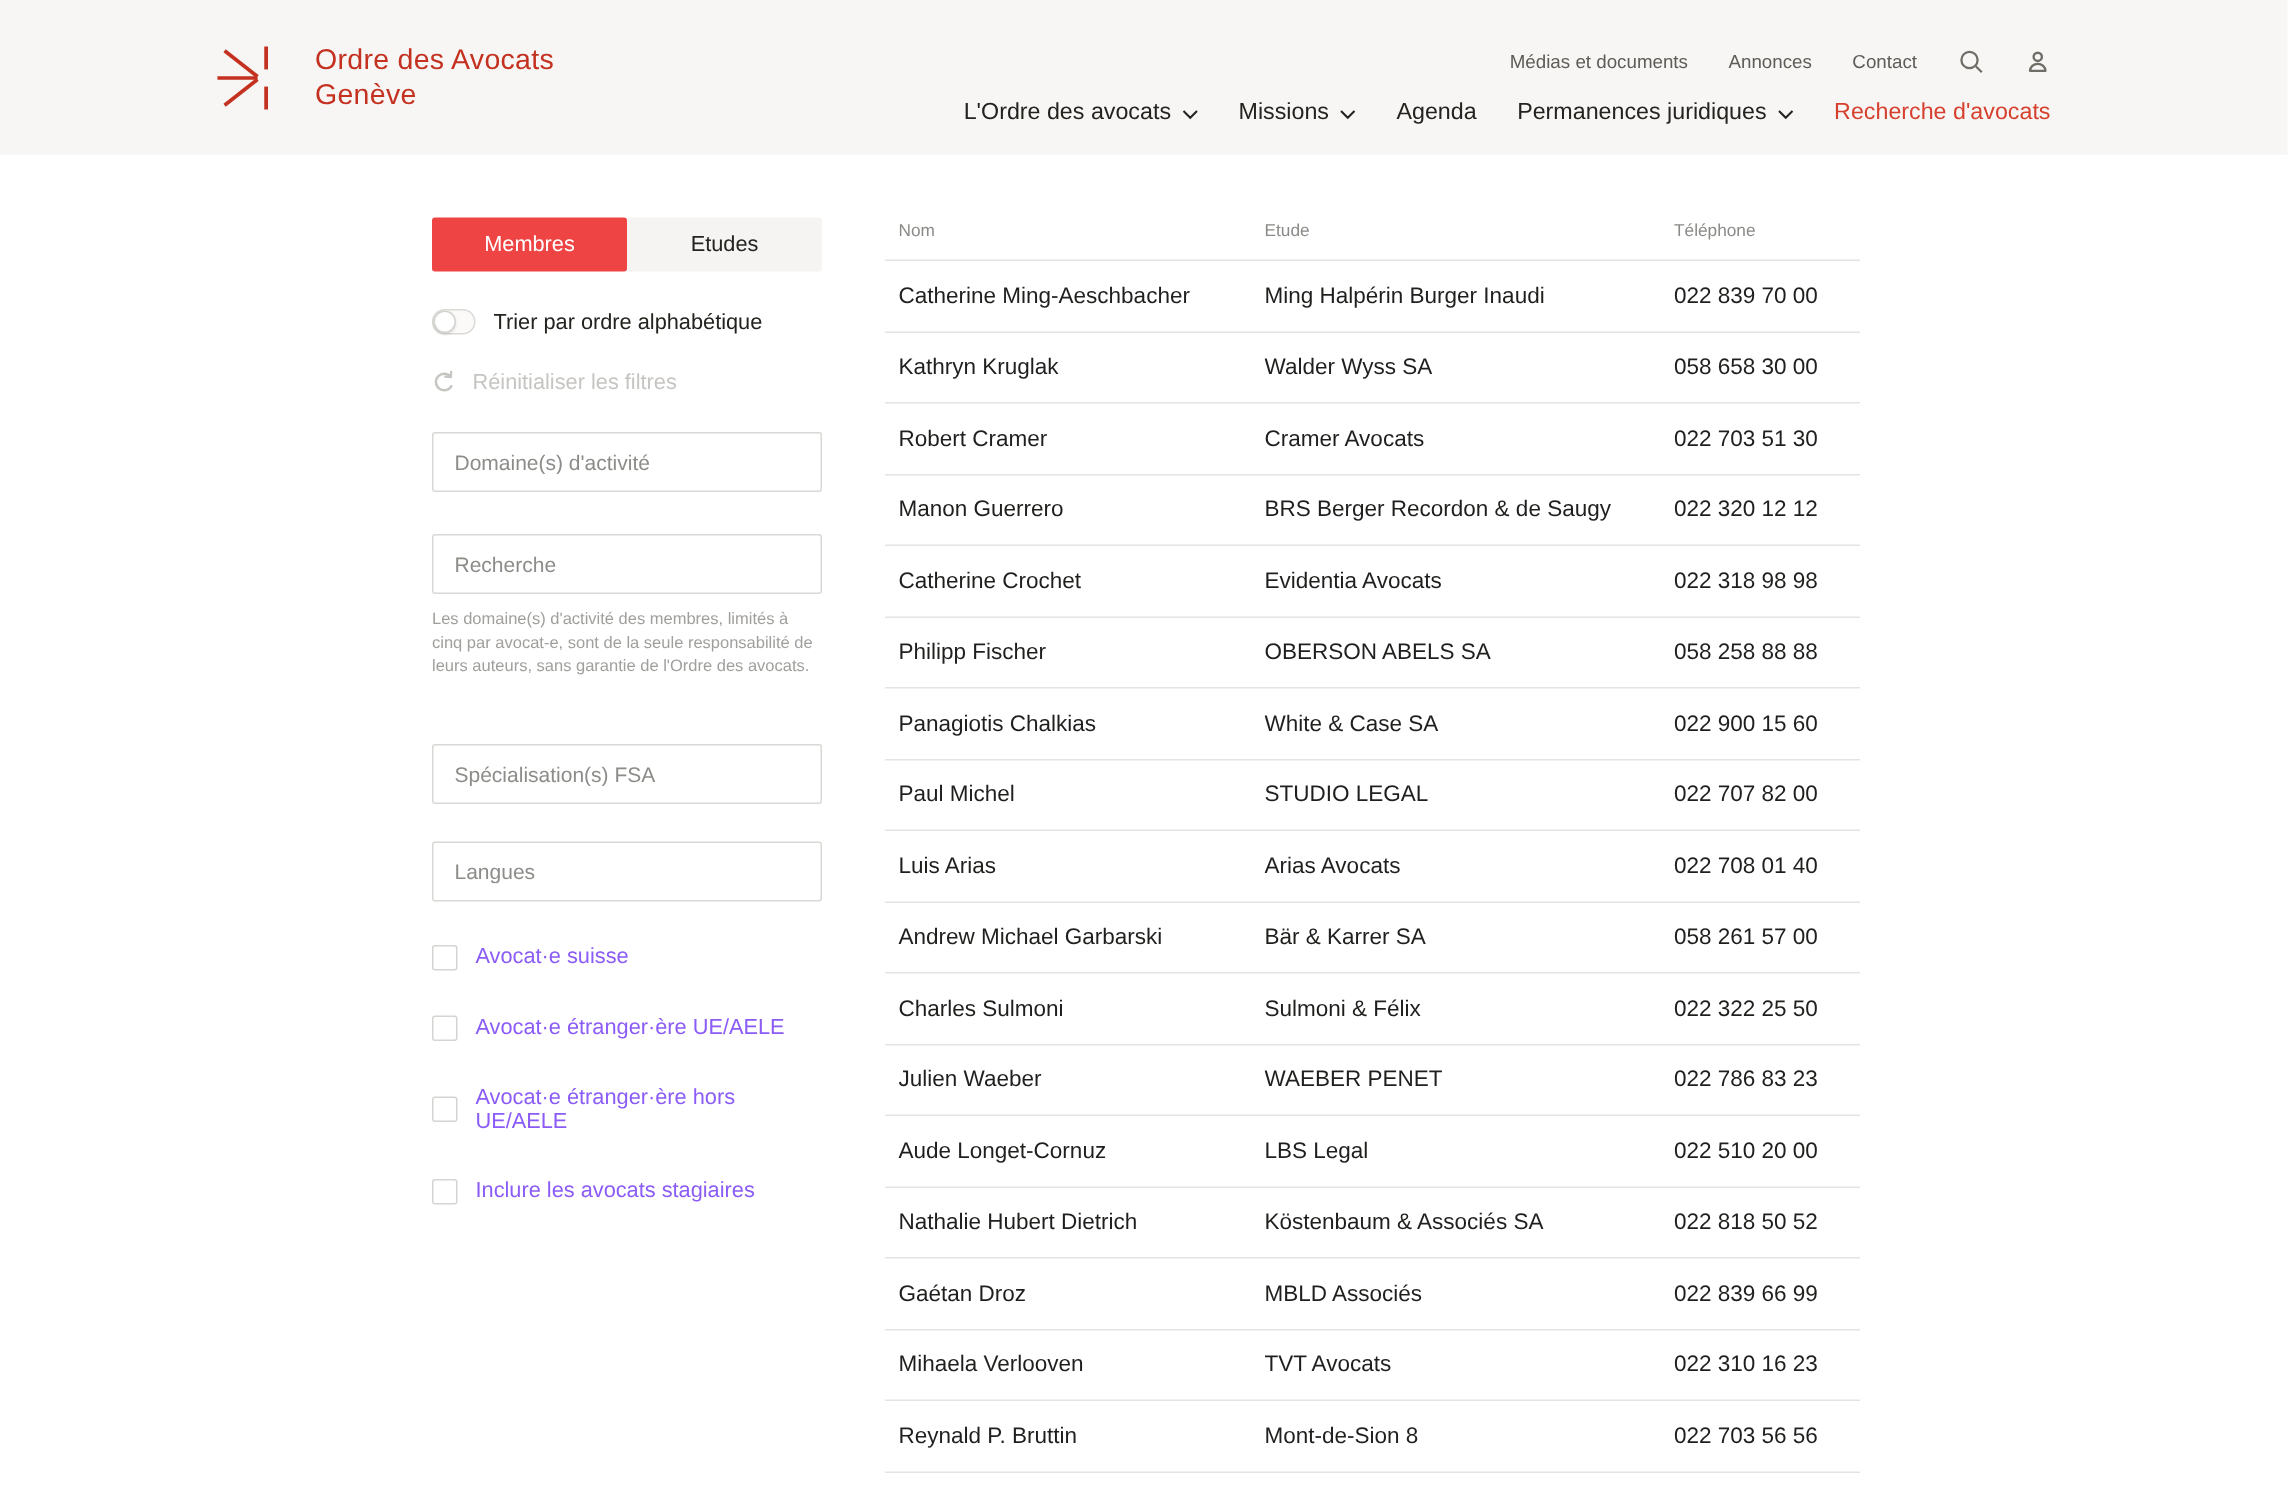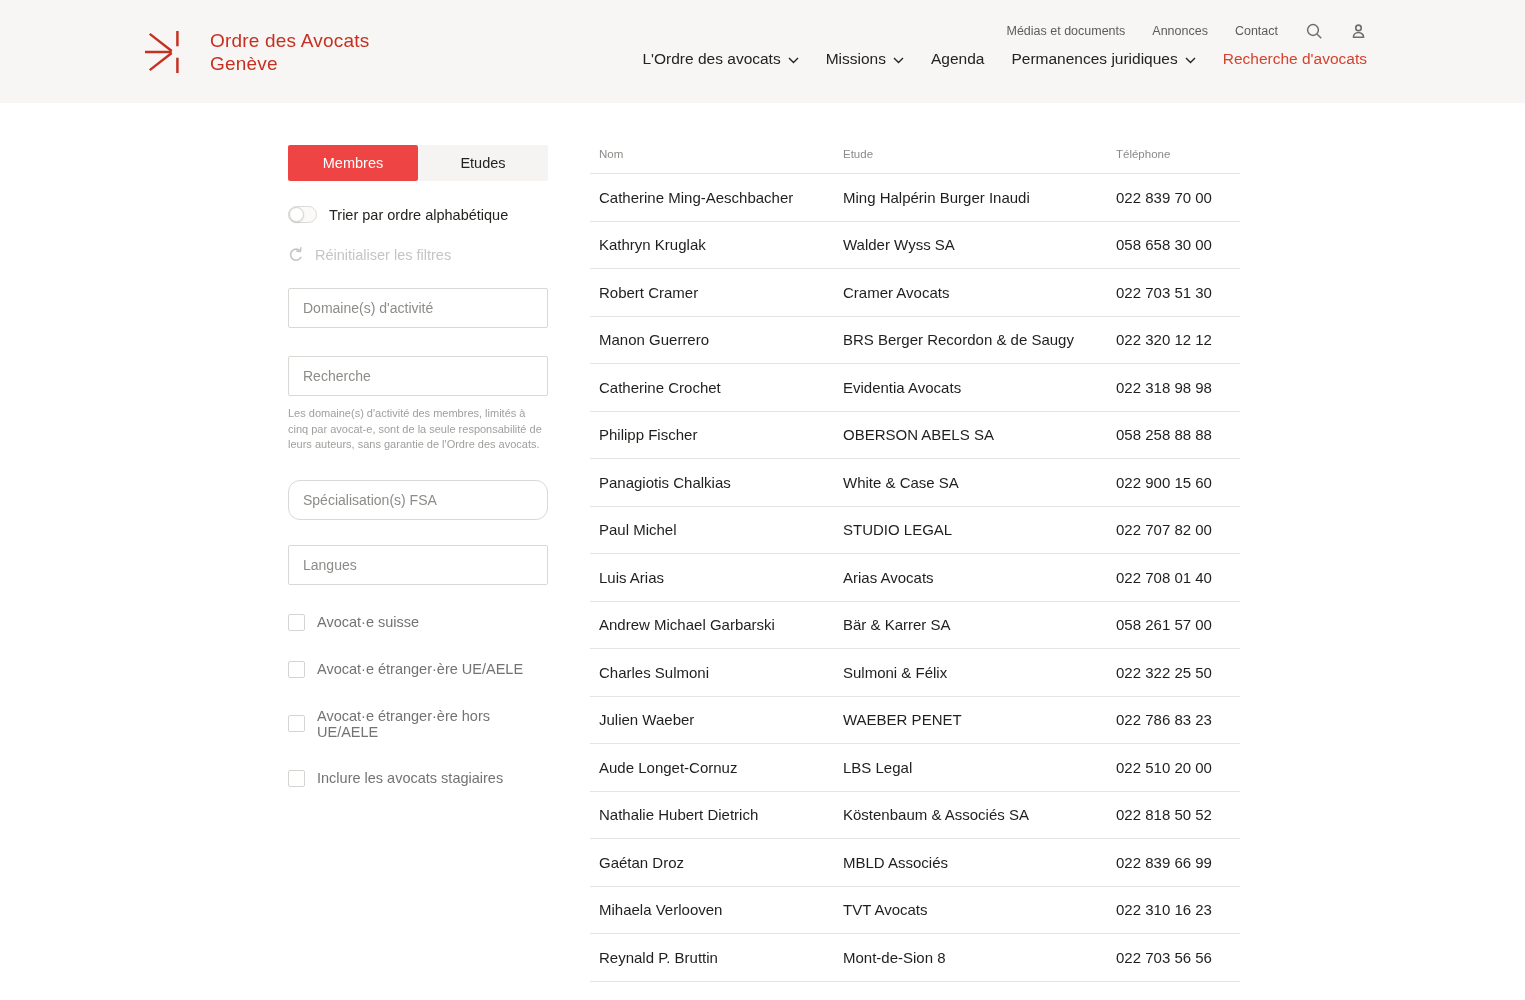--- a/index.html
+++ b/index.html
@@ -3,24 +3,24 @@
 <meta charset="utf-8">
 <style>
   * { margin:0; padding:0; box-sizing:border-box; }
   html,body { width:1525px; height:1000px; overflow:hidden; background:#ffffff;
     font-family:"Liberation Sans","DejaVu Sans",sans-serif; color:#1f1f1d; }
 
   
   .header { position:absolute; top:0; left:0; width:1525px; height:103px; background:#f7f6f4; }
   .logo { position:absolute; left:144px; top:28px; display:flex; align-items:center; gap:24px; cursor:pointer; }
   .logo-text { color:#c43120; font-size:19px; line-height:23px; letter-spacing:.2px; font-weight:500; }
-  .utility-nav { position:absolute; top:22px; right:158px; display:flex; align-items:center; gap:27px; }
+  .utility-nav { position:absolute; top:32px; right:158px; display:flex; align-items:center; gap:27px; }
   .utility-link { font-size:12.5px; color:#5d5d58; cursor:pointer; }
   .icon-btn { display:flex; align-items:center; cursor:pointer; }
-  .main-nav { position:absolute; top:48px; right:158px; display:flex; align-items:flex-start; gap:27px; }
+  .main-nav { position:absolute; top:64px; right:158px; display:flex; align-items:flex-start; gap:27px; }
   .nav-item { display:flex; align-items:center; gap:7px; font-size:15.5px; color:#23231f; cursor:pointer; padding:2px 0; }
   .nav-item.active { color:#d6402e; }
   .chev { margin-top:2px; }
 
   
   .sidebar { position:absolute; left:288px; top:145px; width:260px; }
   .tabs { display:flex; height:36px; }
   .tab { flex:1; display:flex; align-items:center; justify-content:center; font-size:14.5px; cursor:pointer; border-radius:2px; }
   .tab.active { background:#ef4444; color:#ffffff; }
   .tab.inactive { background:#f5f4f2; color:#23231f; }
@@ -32,28 +32,28 @@
   .toggle-label { font-size:14.5px; color:#23231f;text-align:center; }
 
   .reset-row { margin-top:24px; display:flex; align-items:center; gap:11px; color:#c6c5c2; font-size:14.5px; cursor:pointer; }
 
   .field { width:260px; height:40px; border:1px solid #d9d8d5; border-radius:2px; background:#fff;
     padding:0 14px; font-size:14px; color:#1f1f1d; outline:none; display:block;
     font-family:"Liberation Sans","DejaVu Sans",sans-serif; }
   .field::placeholder { color:#8d8c89; opacity:1; }
   .f1 { margin-top:28px; }
   .f2 { margin-top:25px; }
-  .f3 { margin-top:27px;border-radius:12px; }
+  .f3 { margin-top:43px; }
   .f4 { margin-top:25px; }
   .field-note { margin-top:10px; width:256px; font-size:11px; line-height:1.42; color:#a09f9c; }
 
   .check-row { display:flex; align-items:center; gap:12px; cursor:pointer; }
   .c1 { margin-top:29px; } .c2 { margin-top:30px; } .c3 { margin-top:30px; } .c4 { margin-top:30px; }
   .checkbox { width:17px; height:17px; border:1px solid #d5d4d1; border-radius:2px; background:#fff; flex:0 0 auto; }
-  .check-label { font-size:14.5px; color:#737373; }
+  .check-label { font-size:14.5px; color:#8b5cf6; }
 
   
   .table { position:absolute; left:590px; top:134px; width:650px; }
   .thead { display:flex; align-items:center; height:40px; border-bottom:1px solid #e5e4e2;
     color:#8b8a87; font-size:11.5px; }
   .trow { display:flex; align-items:center; height:47.5px; border-bottom:1px solid #e5e4e2;
     font-size:15px; color:#1f1f1d; cursor:pointer; }
   .cell { overflow:hidden; white-space:nowrap; }
   .col-nom { width:253px; padding-left:9px; }
   .col-etude { width:273px; }

